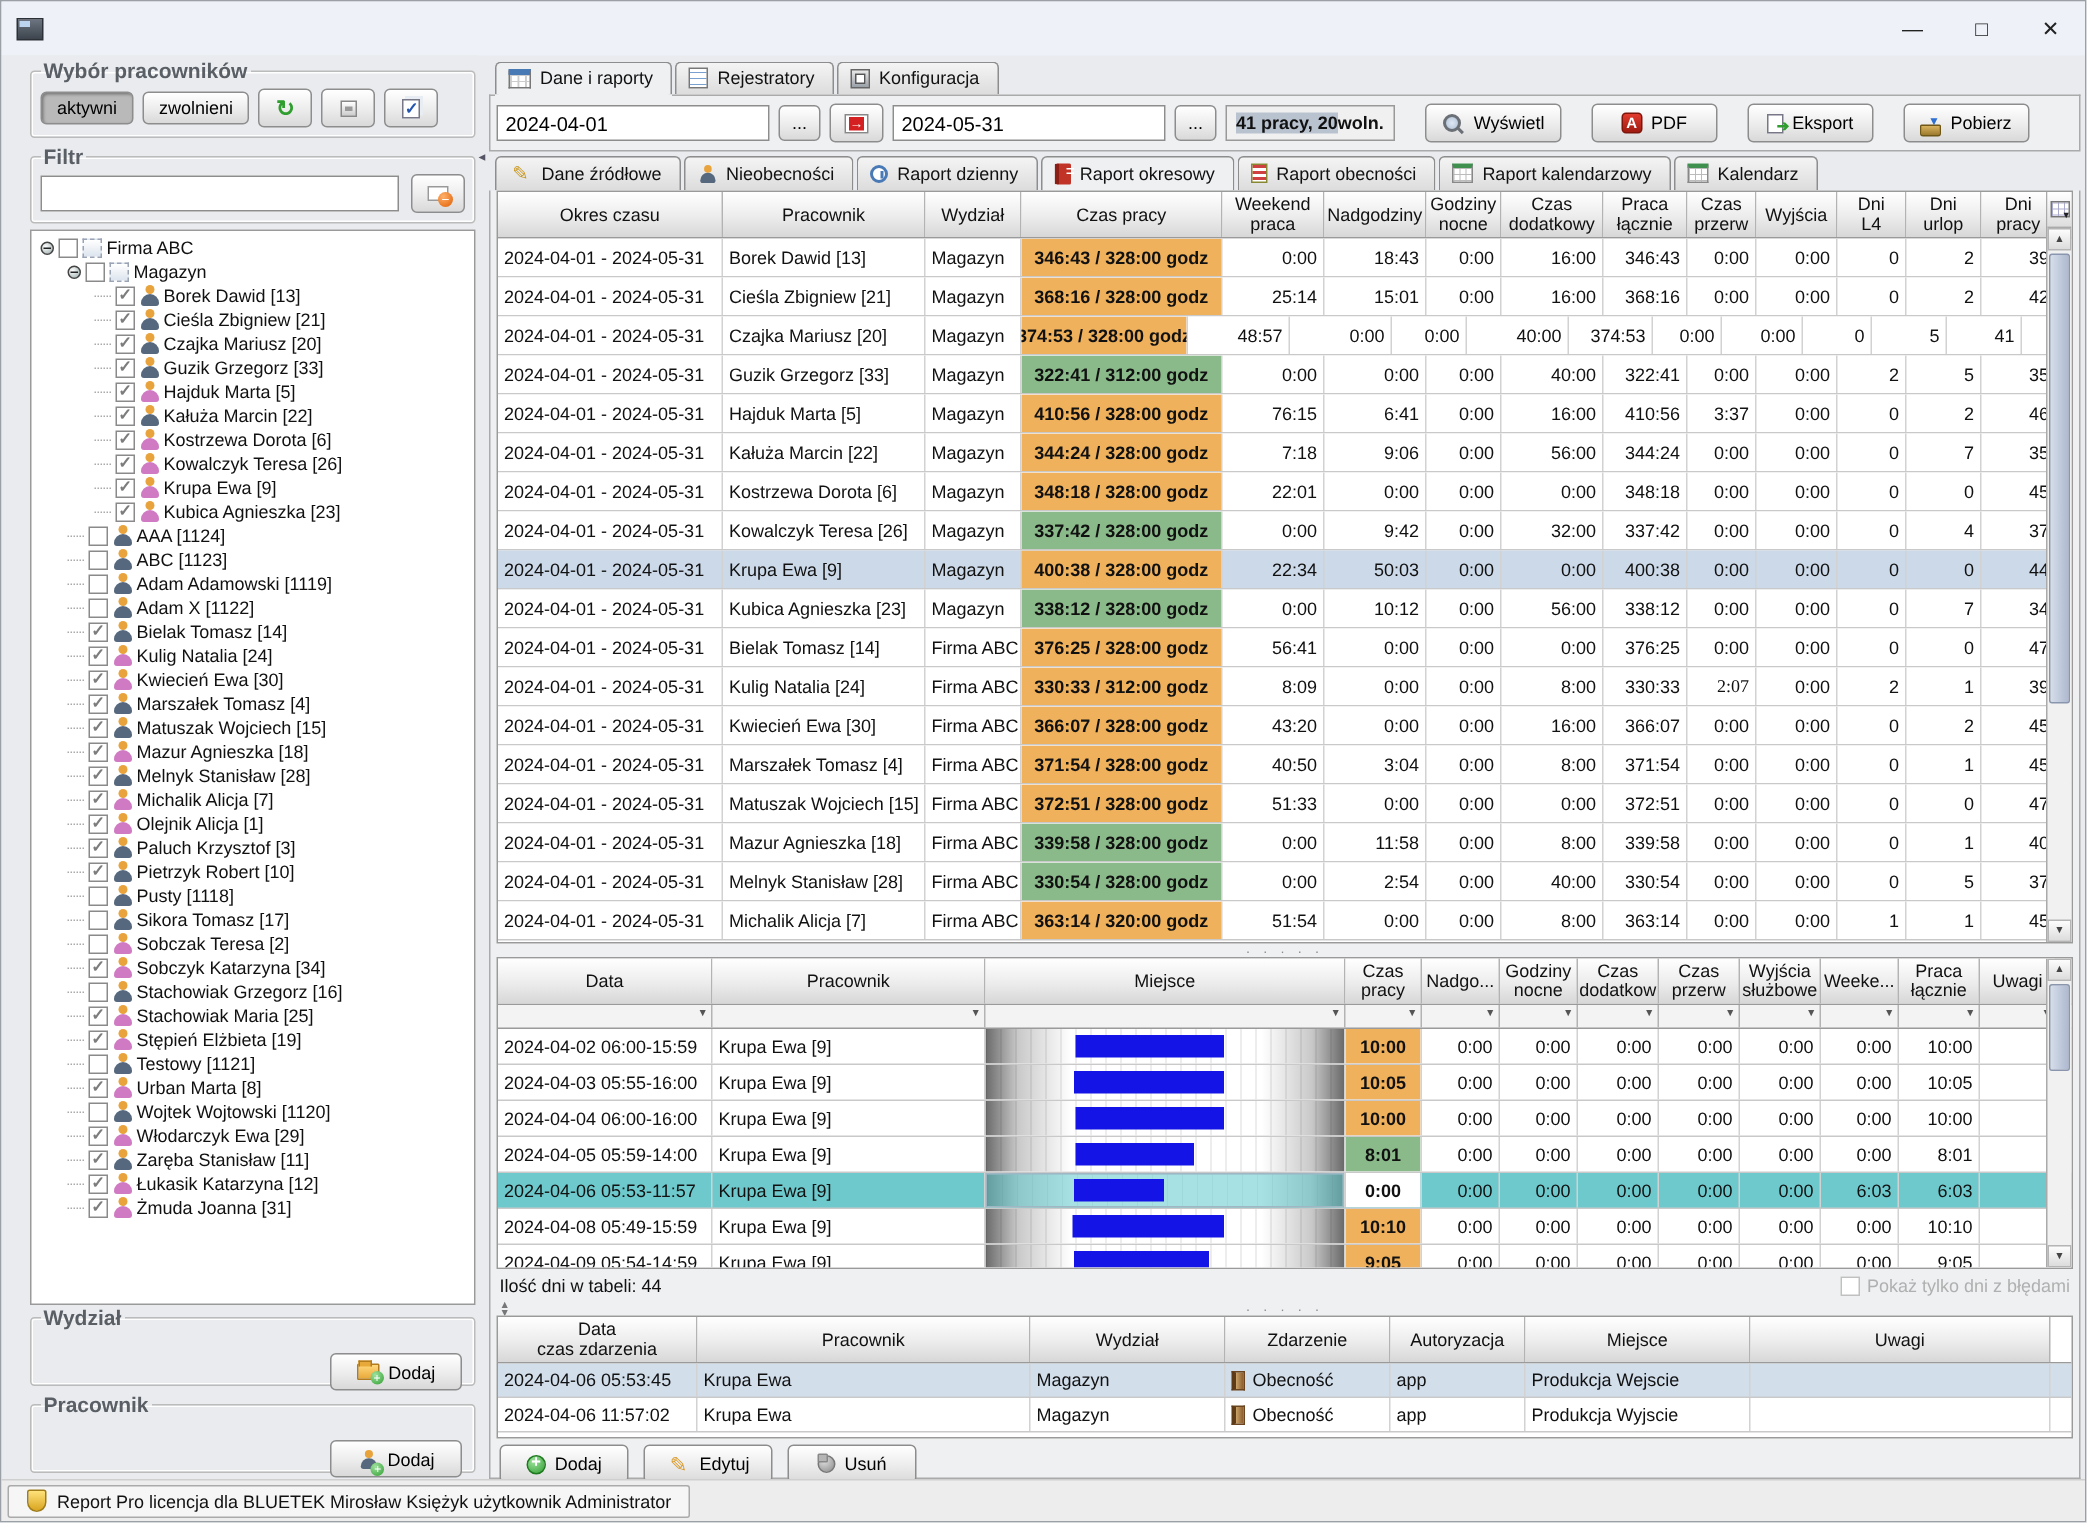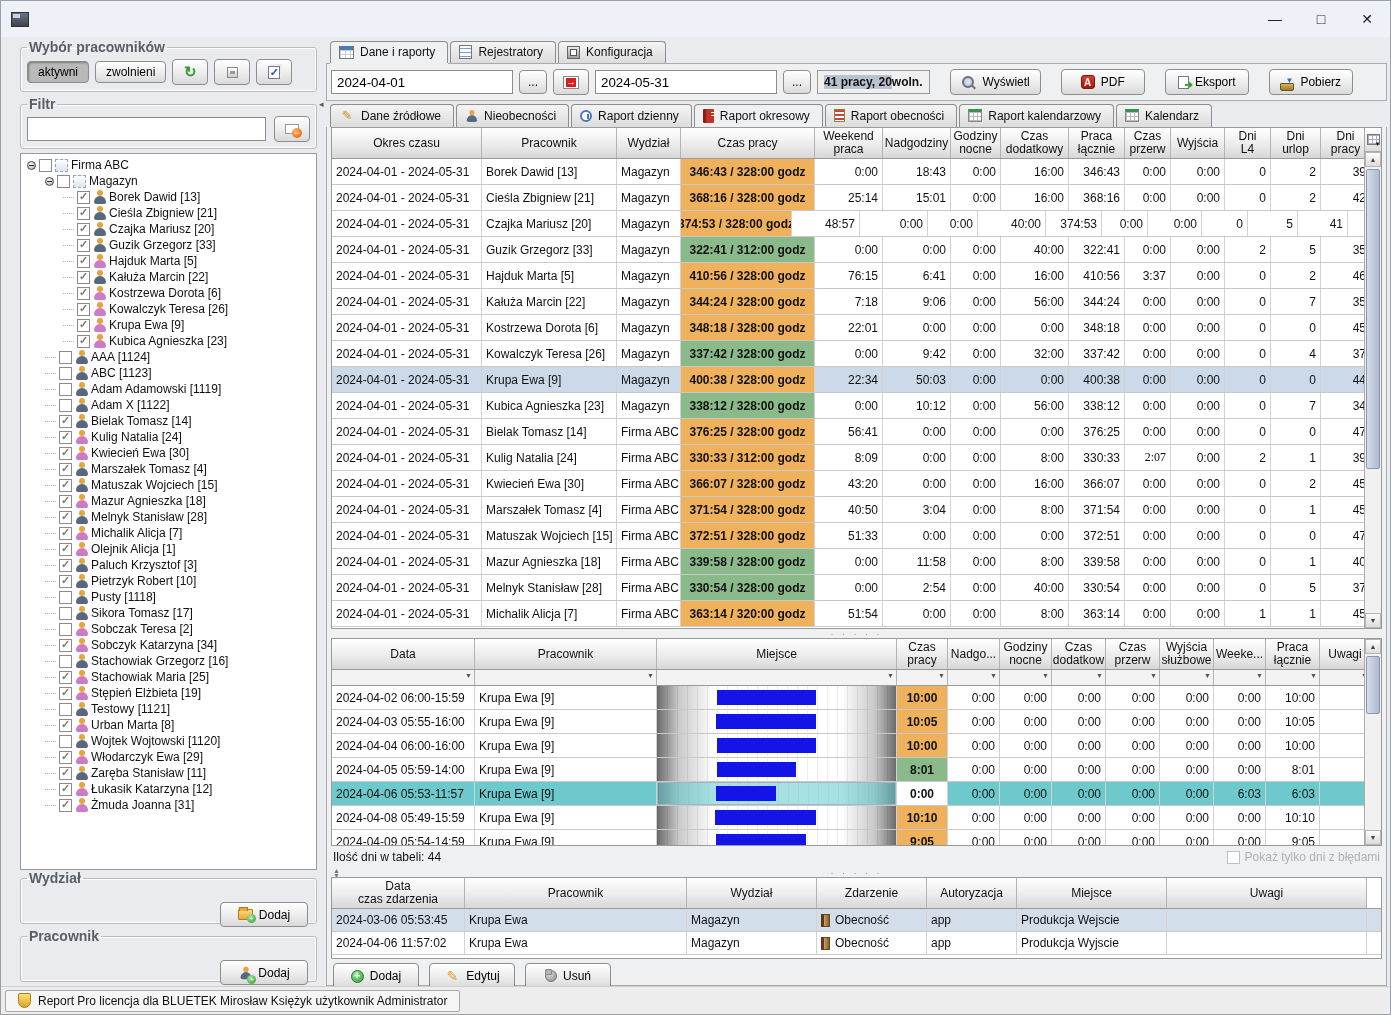--- a/index.html
+++ b/index.html
@@ -1134,21 +1134,21 @@
 czas zdarzenia</div>
               <div class="th" style="width: 222px; height: 30px; flex: 0 0 auto;">Pracownik</div>
               <div class="th" style="width: 130px; height: 30px; flex: 0 0 auto;">Wydział</div>
               <div class="th" style="width: 110px; height: 30px; flex: 0 0 auto;">Zdarzenie</div>
               <div class="th" style="width: 90px; height: 30px; flex: 0 0 auto;">Autoryzacja</div>
               <div class="th" style="width: 150px; height: 30px; flex: 0 0 auto;">Miejsce</div>
               <div class="th" style="width: 200px; height: 30px; flex: 0 0 auto;">Uwagi</div>
             </div>
             <div class="rows" style="height: 50px;">
               <div class="tr sel-lblue" style="height: 23px;">
-                <div class="td" style="width: 133px; flex: 0 0 auto;">2024-03-06 05:53:45</div>
+                <div class="td" style="width: 133px; flex: 0 0 auto;">2024-04-06 05:53:45</div>
                 <div class="td" style="width: 222px; flex: 0 0 auto;">Krupa Ewa</div>
                 <div class="td" style="width: 130px; flex: 0 0 auto;">Magazyn</div>
                 <div class="td" style="width: 110px; flex: 0 0 auto;">
                   <span class="ic-door"></span>
                   <span>Obecność</span>
                 </div>
                 <div class="td" style="width: 90px; flex: 0 0 auto;">app</div>
                 <div class="td" style="width: 150px; flex: 0 0 auto;">Produkcja Wejscie</div>
                 <div class="td" style="width: 200px; flex: 0 0 auto;"></div>
               </div>

